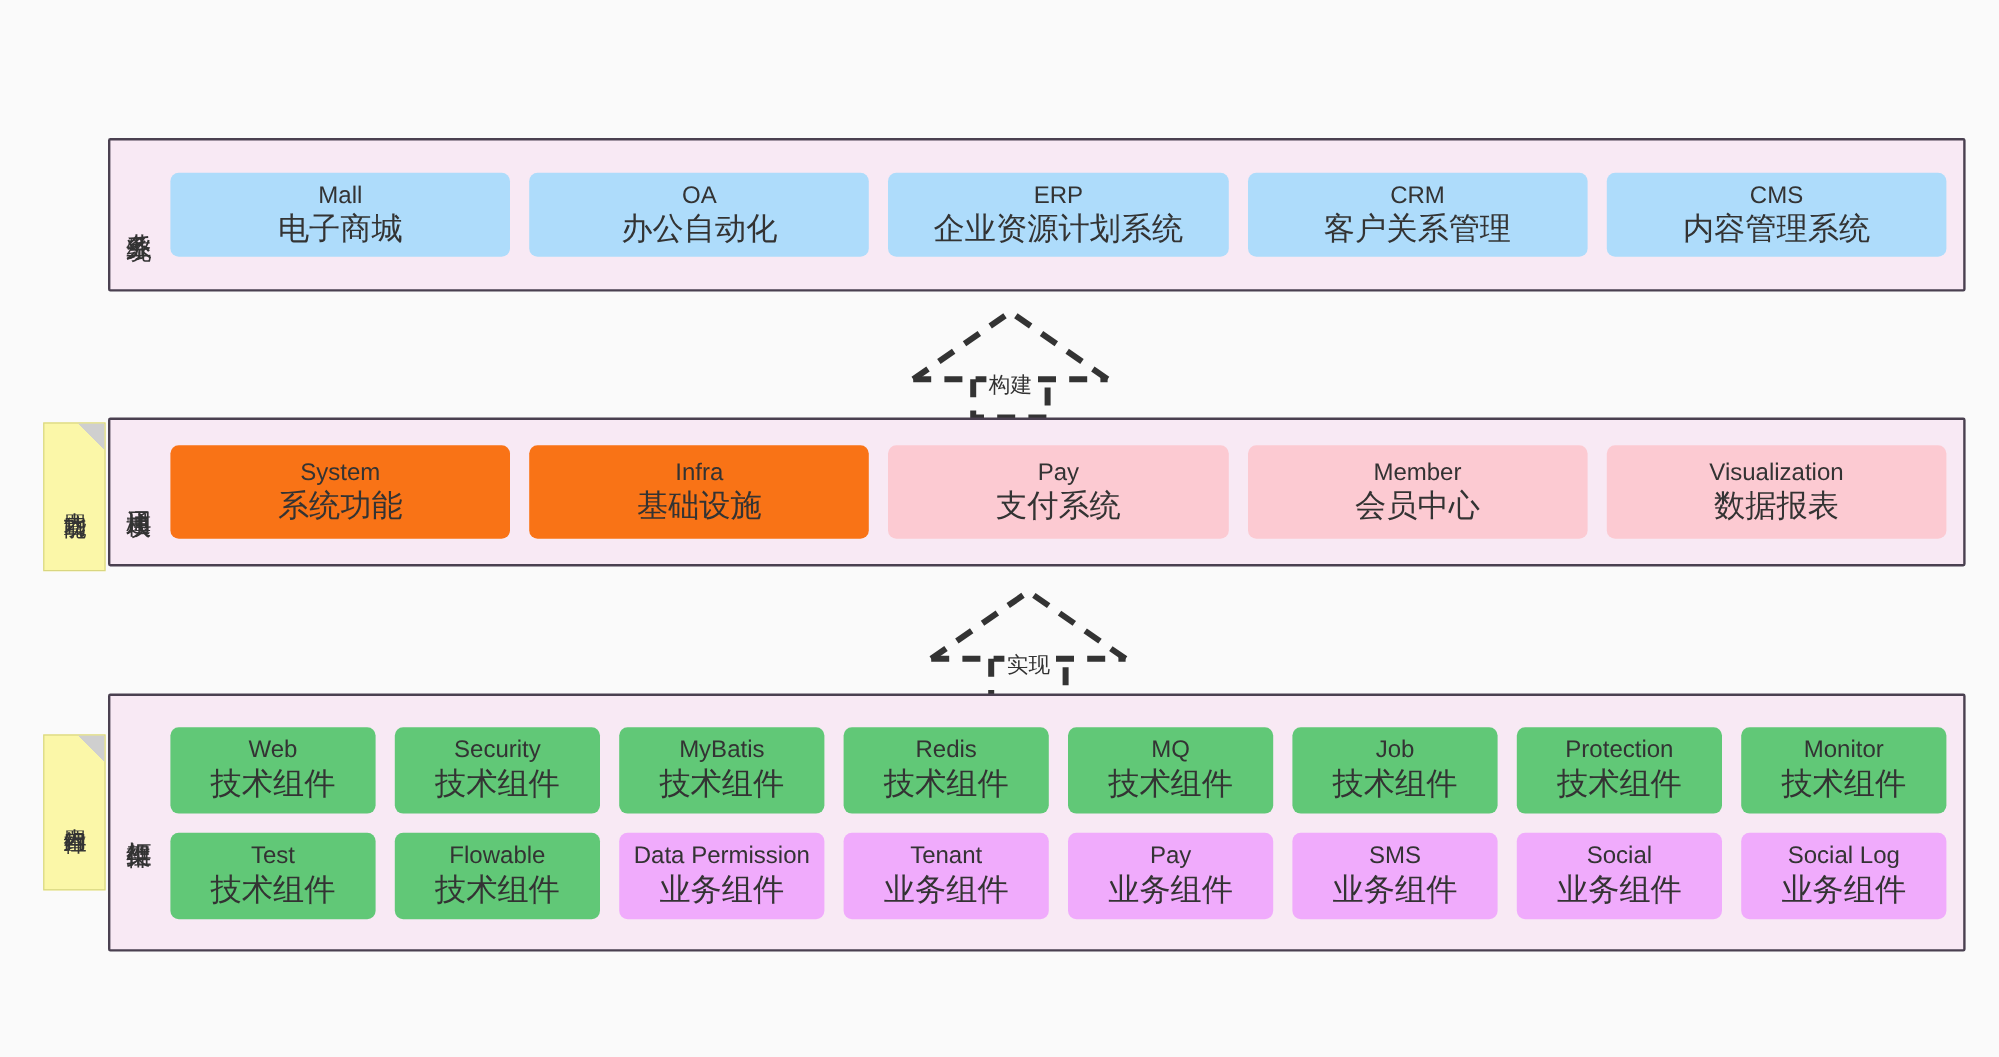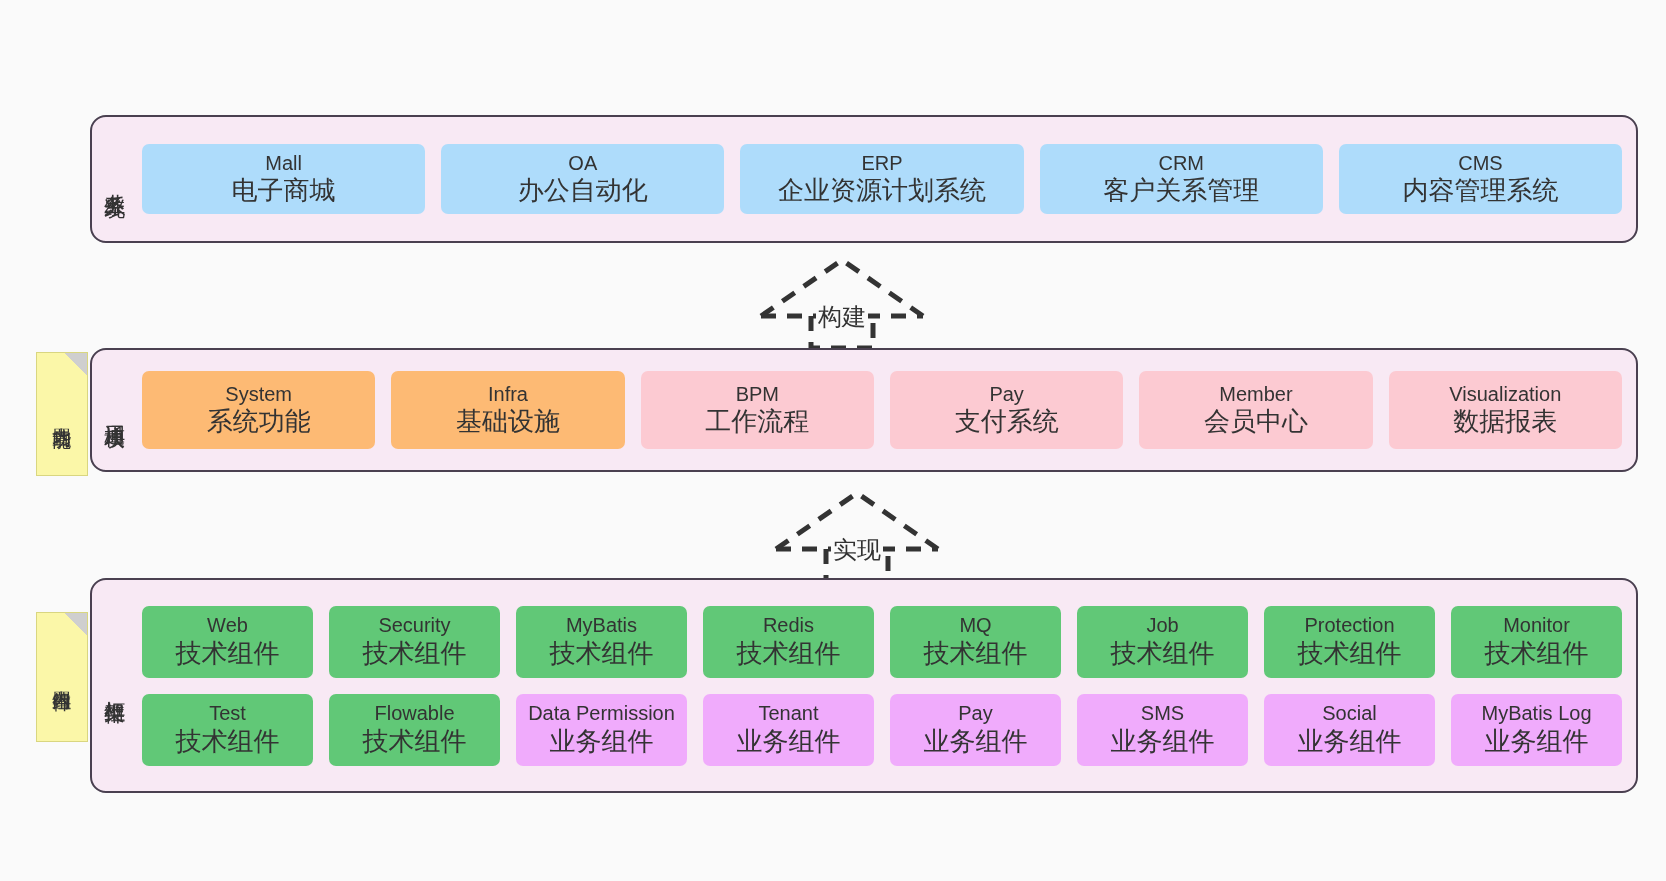--- a/index.html
+++ b/index.html
@@ -20,21 +20,21 @@
     position: absolute;
     inset: 0;
   }
 
   
   .layer {
     position: absolute;
     box-sizing: border-box;
     background: #f8e9f4;
     border: 2px solid #4a4050;
-    border-radius: 16px;
+    border-radius: 2px;
     display: flex;
     align-items: stretch;
   }
   .layer-title {
     flex: 0 0 auto;
     width: 46px;
     display: flex;
     align-items: center;
     justify-content: center;
     font-size: 21px;
@@ -70,21 +70,21 @@
     justify-content: center;
     text-align: center;
     line-height: 1.22;
     color: #333333;
     padding: 6px 4px;
   }
   .node .en { font-size: 20px; }
   .node .cn { font-size: 26px; }
 
   .n-blue       { background: #aedcfb; }
-  .n-red        { background: #fdba74; }
+  .n-red        { background: #f97316; }
   .n-pink       { background: #fccad2; }
   .n-green      { background: #61c877; justify-content: center; }
   .n-lightgreen { background: #f0abfc; }
 
   
   #layer-business { left: 90px;  top: 115px; width: 1548px; height: 128px; }
   #layer-common   { left: 90px;  top: 348px; width: 1548px; height: 124px; }
   #layer-frame    { left: 90px;  top: 578px; width: 1548px; height: 215px; }
 
   #layer-business .node { height: 70px; }
@@ -126,21 +126,21 @@
     position: absolute;
     width: 170px;
     height: 95px;
   }
   .uml-arrow svg { display: block; overflow: visible; }
   .uml-label {
     position: absolute;
     left: 50%;
     transform: translateX(-50%);
     bottom: 18px;
-    font-size: 24px;
+    font-size: 18px;
     color: #333333;
     background: #fafafa;
     padding: 0 2px;
     white-space: nowrap;
   }
   #arrow-build     { left: 757px; top: 256px; }
   #arrow-implement { left: 772px; top: 489px; }
 </style>
 </head>
 <body>
@@ -190,24 +190,20 @@
       <div class="row">
         <div class="node n-red">
           <span class="en">System</span>
           <span class="cn">系统功能</span>
         </div>
         <div class="node n-red">
           <span class="en">Infra</span>
           <span class="cn">基础设施</span>
         </div>
         <div class="node n-pink">
-          <span class="en">BPM</span>
-          <span class="cn">工作流程</span>
-        </div>
-        <div class="node n-pink">
           <span class="en">Pay</span>
           <span class="cn">支付系统</span>
         </div>
         <div class="node n-pink">
           <span class="en">Member</span>
           <span class="cn">会员中心</span>
         </div>
         <div class="node n-pink">
           <span class="en">Visualization</span>
           <span class="cn">数据报表</span>
@@ -287,21 +283,21 @@
         </div>
         <div class="node n-lightgreen">
           <span class="en">SMS</span>
           <span class="cn">业务组件</span>
         </div>
         <div class="node n-lightgreen">
           <span class="en">Social</span>
           <span class="cn">业务组件</span>
         </div>
         <div class="node n-lightgreen">
-          <span class="en">MyBatis Log</span>
+          <span class="en">Social Log</span>
           <span class="cn">业务组件</span>
         </div>
       </div>
 
     </div>
   </div>
 
   <div class="note" id="note-functions">内置功能</div>
   <div class="note" id="note-components">内置组件</div>
 

